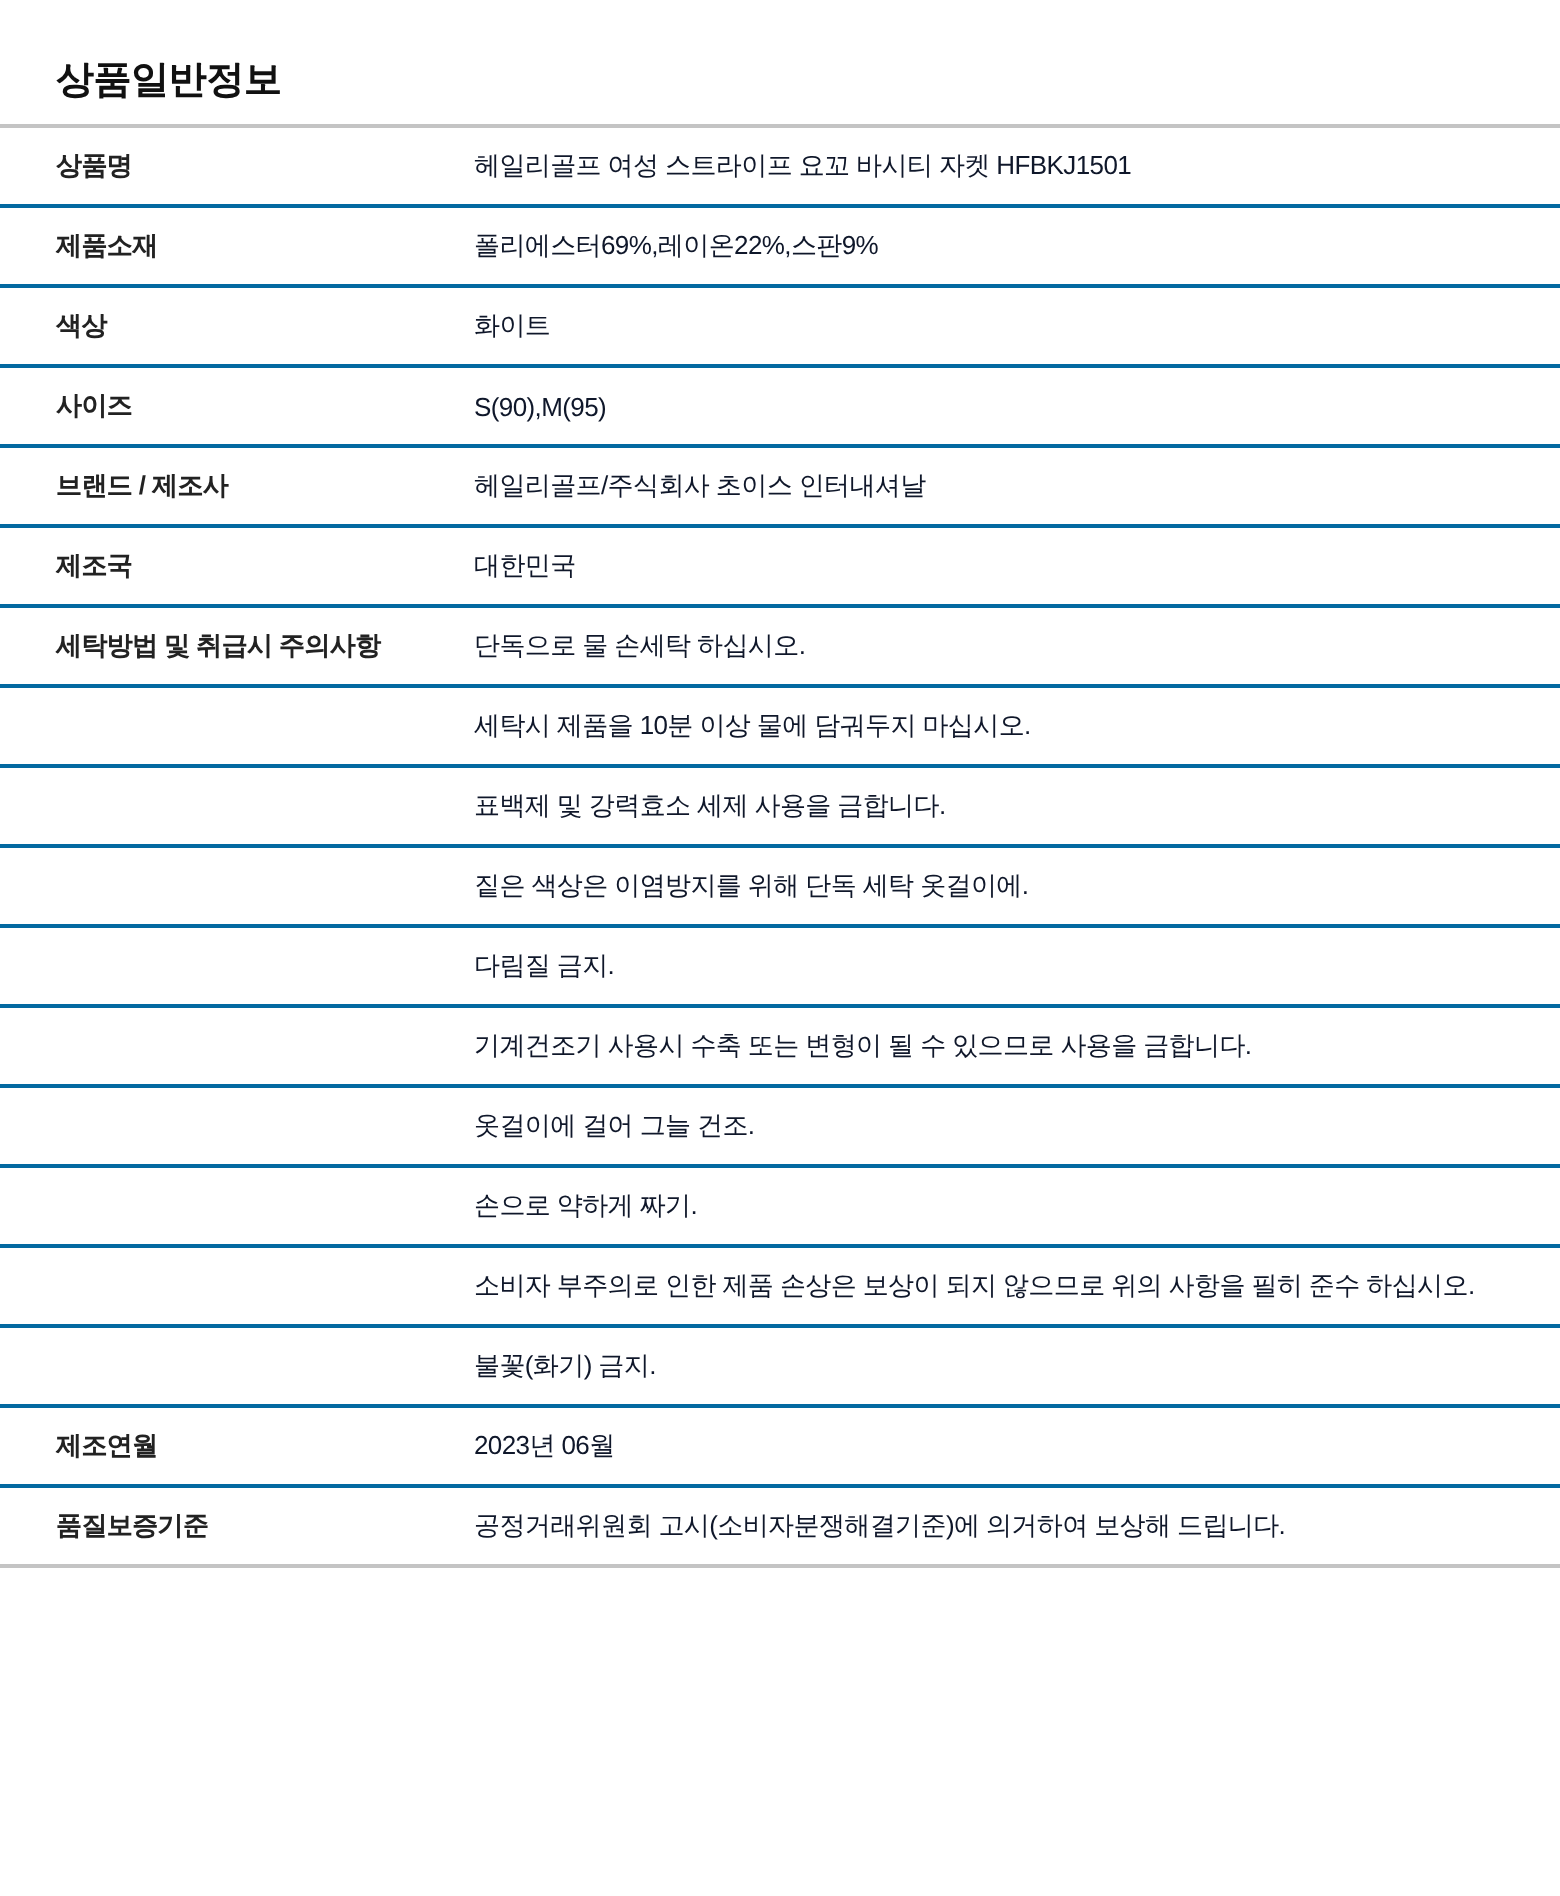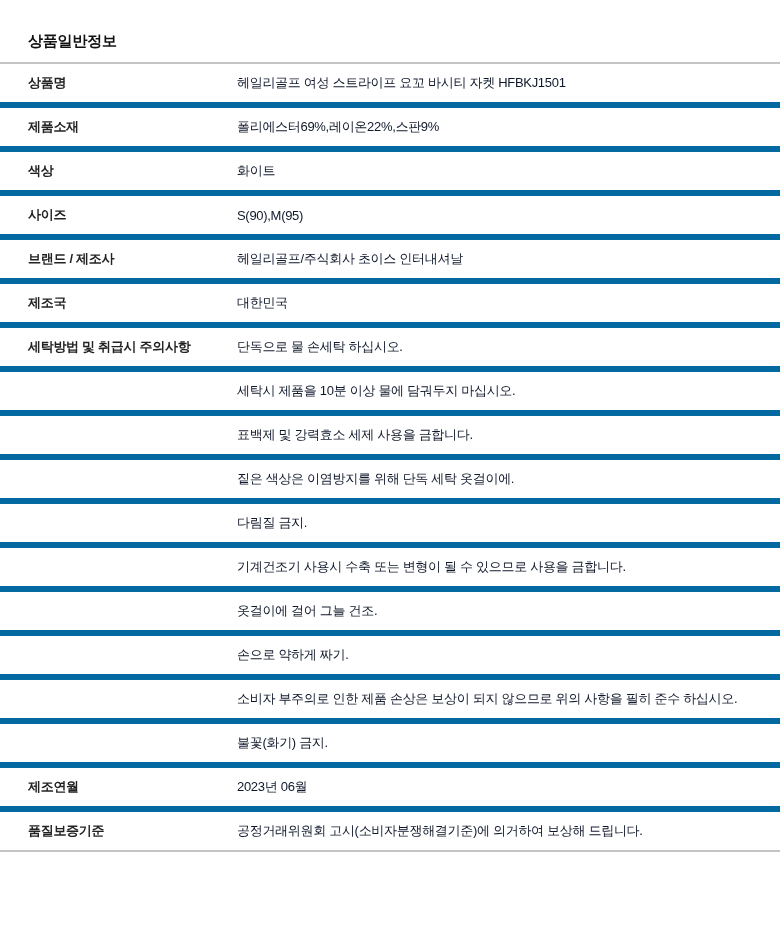--- a/index.html
+++ b/index.html
@@ -12,35 +12,35 @@
     min-height: 948px;
     font-family: "Liberation Sans", "DejaVu Sans", sans-serif;
     -webkit-font-smoothing: antialiased;
   }
   .section {
     width: 780px;
   }
   .section-title {
     margin: 0;
     padding: 33px 28px 14px 28px;
-    font-size: 15px;
+    font-size: 19px;
     line-height: 15px;
     font-weight: 700;
     color: #111111;
     letter-spacing: -0.2px;
   }
   table.info-table {
     width: 780px;
     border-collapse: collapse;
     table-layout: fixed;
     border-top: 2px solid #c4c4c4;
     border-bottom: 2px solid #c4c4c4;
   }
   table.info-table tr {
-    border-bottom: 6px solid #0369a1;
+    border-bottom: 2px solid #0369a1;
   }
   table.info-table tr:last-child {
     border-bottom: none;
   }
   table.info-table th,
   table.info-table td {
     height: 38px;
     vertical-align: middle;
     font-size: 13px;
     letter-spacing: -0.3px;

